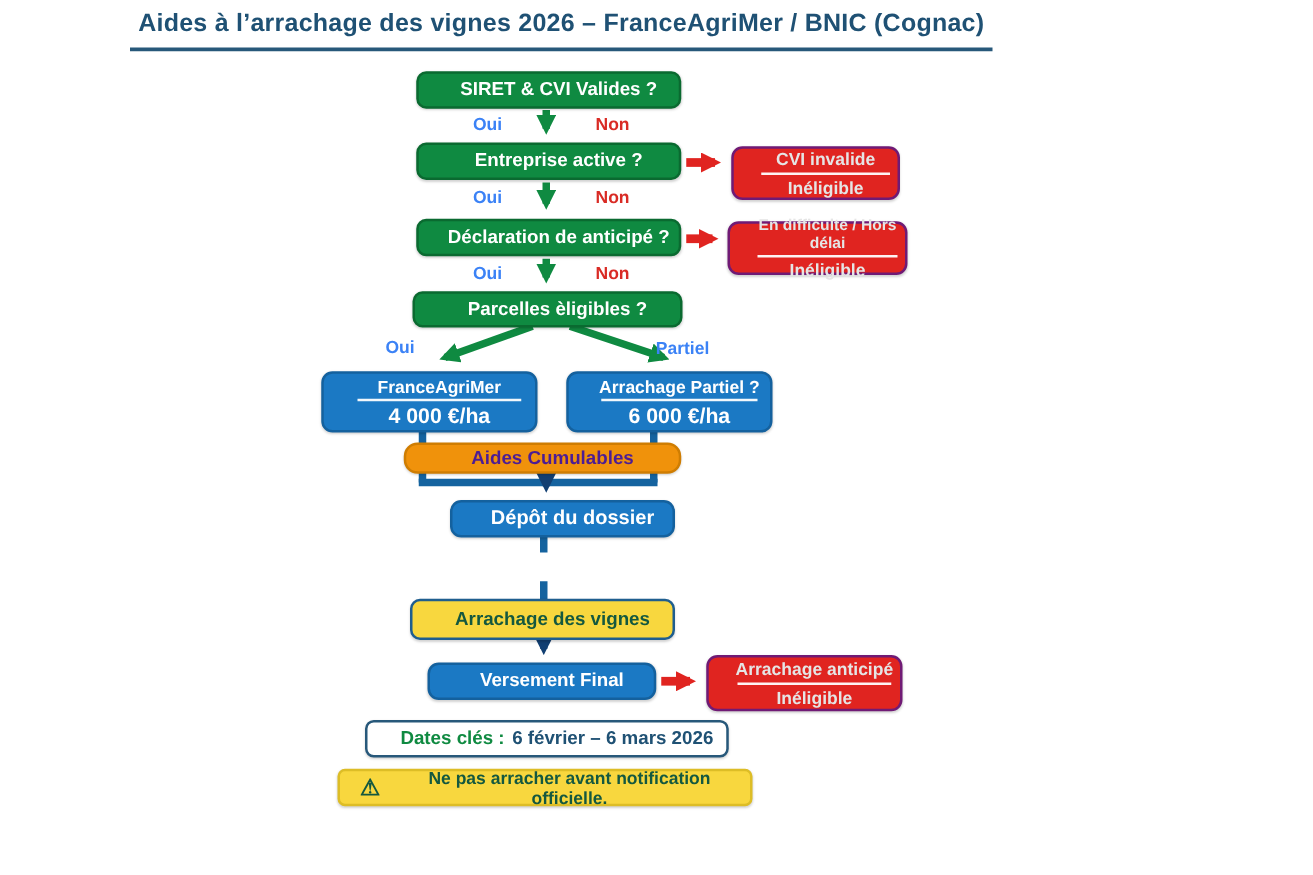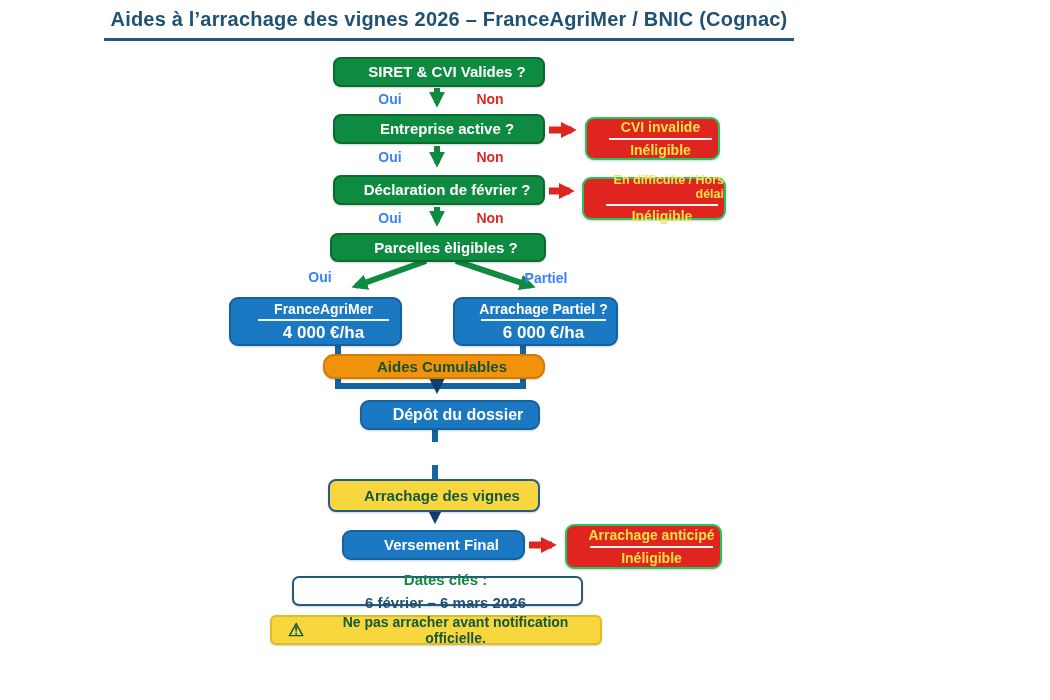--- a/index.html
+++ b/index.html
@@ -13,27 +13,27 @@
     padding-bottom:7px;border-bottom:3px solid #27587a;z-index:2;
   }
   svg.connectors{position:absolute;left:0;top:0;z-index:1;}
   .box{
     position:absolute;display:flex;flex-direction:column;align-items:center;justify-content:center;
     box-sizing:border-box;font-weight:bold;text-align:center;z-index:2;line-height:1.15;
     box-shadow:0 1px 2px rgba(0,0,0,.18);
     padding-left:16px;
   }
   .green{background:#0f8a41;border:2px solid #0a6a30;border-radius:8px;color:#fff;font-size:15px;}
-  .red{background:#e02420;border:2px solid #22c55e;border-radius:9px;color:#fde047;text-align:right;}
+  .red{background:#e02420;border:2px solid #701a75;border-radius:9px;color:#e5e5e5;}
   .blue{background:#1b79c4;border:2px solid #14619e;border-radius:9px;color:#fff;}
-  .orange{background:#f0920b;border:2px solid #cf7d02;border-radius:11px;color:#14532d;font-size:15px;justify-content:center;}
+  .orange{background:#f0920b;border:2px solid #cf7d02;border-radius:11px;color:#4c1d95;font-size:15px;justify-content:center;}
   .yellowbox{background:#f8d73e;border:2px solid #1f5e8f;border-radius:8px;color:#14583f;font-size:15px;}
   .warnbox{background:#f8d73e;border:2px solid #ddbd26;border-radius:6px;color:#14583f;font-size:14px;
     flex-direction:row;gap:7px;}
-  .datesbox{background:#fff;border:2px solid #27587a;border-radius:7px;flex-direction:column;gap:6px;font-size:15px;}
+  .datesbox{background:#fff;border:2px solid #27587a;border-radius:7px;flex-direction:row;gap:6px;font-size:15px;}
   .divider{border-top:2px solid rgba(255,255,255,.95);width:90%;margin:2px auto;}
   .divider.narrow{width:86%;}
   .lbl{position:absolute;z-index:2;font-weight:bold;font-size:14px;text-align:center;width:44px;}
   .oui{color:#3b82f6;}
   .non{color:#d92b25;}
   .fs12{font-size:12.5px;}
   .fs14{font-size:14px;}
   .fs15{font-size:15px;}
   .fs16{font-size:16px;margin-left:15px;}
   .fs17{font-size:17px;}
@@ -118,40 +118,40 @@
   <div class="box red" style="left:585px;top:117px;width:135px;height:43px;">
     <span class="fs14">CVI invalide</span>
     <span class="divider"></span>
     <span class="fs14">Inéligible</span>
   </div>
 
   <span class="lbl oui" style="left:368px;top:149px;">Oui</span>
   <span class="lbl non" style="left:468px;top:149px;">Non</span>
 
   <div class="box green" style="left:333px;top:175px;width:212px;height:30px;">
-    <span>Déclaration de février ?</span>
+    <span>Déclaration de anticipé ?</span>
   </div>
 
   <div class="box red" style="left:582px;top:177px;width:144px;height:43px;">
     <span class="fs12">En difficulte / Hors délai</span>
     <span class="divider"></span>
     <span class="fs14">Inéligible</span>
   </div>
 
   <span class="lbl oui" style="left:368px;top:210px;">Oui</span>
   <span class="lbl non" style="left:468px;top:210px;">Non</span>
 
   <div class="box green" style="left:330px;top:233px;width:216px;height:29px;">
     <span>Parcelles èligibles ?</span>
   </div>
 
   <span class="lbl oui" style="left:298px;top:269px;">Oui</span>
   <span class="lbl oui" style="left:518px;top:270px;width:56px;">Partiel</span>
 
-  <div class="box blue" style="left:229px;top:297px;width:173px;height:49px;">
+  <div class="box blue" style="left:257px;top:297px;width:173px;height:49px;">
     <span class="fs14">FranceAgriMer</span>
     <span class="divider narrow"></span>
     <span class="fs17">4 000 €/ha</span>
   </div>
 
   <div class="box blue" style="left:453px;top:297px;width:165px;height:49px;">
     <span class="fs14">Arrachage Partiel ?</span>
     <span class="divider narrow"></span>
     <span class="fs17">6 000 €/ha</span>
   </div>

